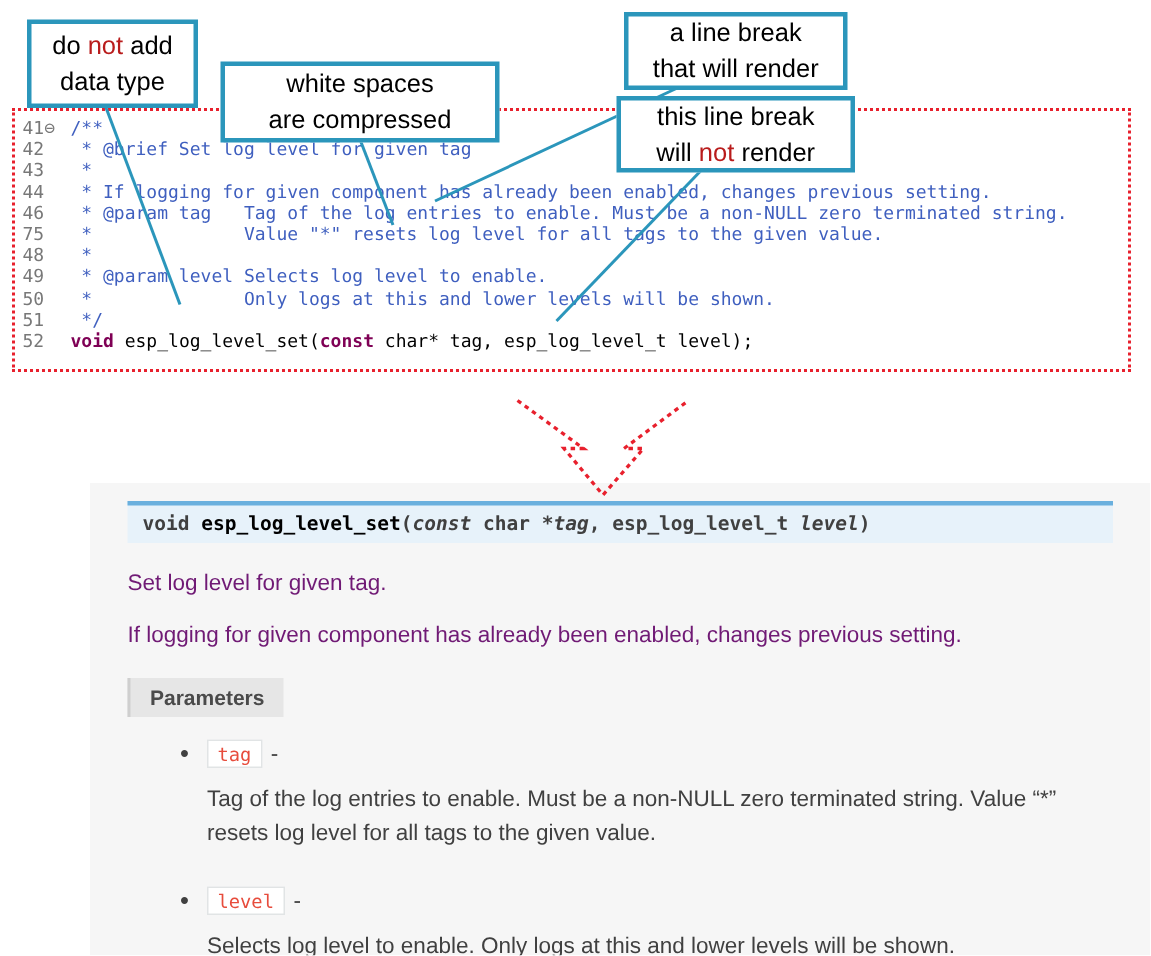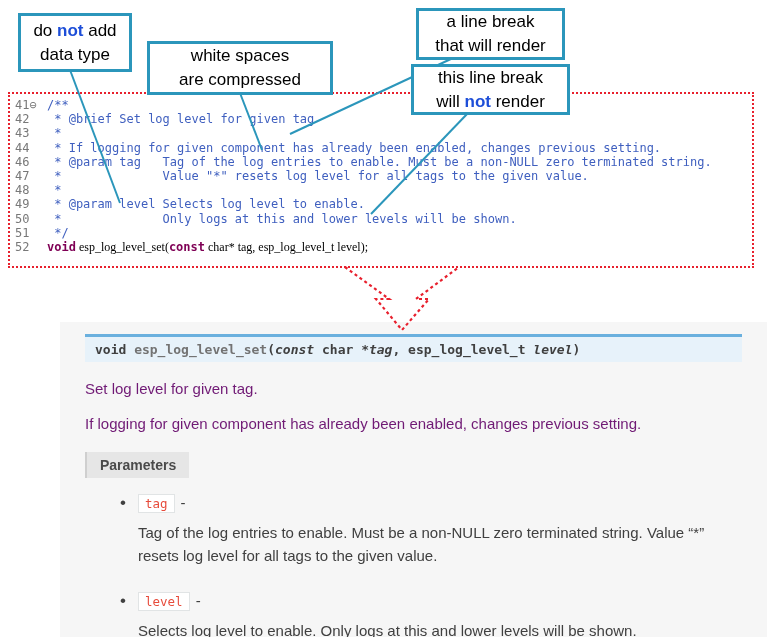--- a/index.html
+++ b/index.html
@@ -1,49 +1,49 @@
 <!DOCTYPE html>
 <html><head>
 <meta charset="utf-8">
 <style>
   html,body{margin:0;padding:0;background:#fff;}
   .stage{position:relative;width:767px;height:637px;background:#fff;overflow:hidden;
          font-family:"Liberation Sans", sans-serif;}
 
   
-  .code-block{position:absolute;left:8px;top:92px;width:746px;height:176px;
+  .code-block{position:absolute;left:8px;top:72px;width:746px;height:176px;
               border:2px dotted #e8202d;background:#fff;box-sizing:border-box;
               padding-top:4px;z-index:1;}
   .code-line{font-family:"DejaVu Sans Mono","Liberation Mono",monospace;
              font-size:12px;line-height:14.2px;white-space:pre;color:#3f5fbf;}
   .code-line .gutter{display:inline-block;width:32px;padding-left:5px;color:#787878;
                      font-style:normal;}
   .code-line .kw{color:#7f0055;font-weight:bold;}
-  .code-line .plain{color:#000;font-family:Liberation Serif, serif;}
+  .code-line .plain{color:#000;}
 
   
   .callout{position:absolute;z-index:6;background:#fff;border:3px solid #2b96bb;
            display:flex;flex-direction:column;justify-content:center;text-align:center;
            font-size:17px;color:#000;line-height:1.4;box-sizing:border-box;}
-  .callout .red{color:#1d4ed8;font-weight:bold;}
+  .callout .red{color:#b91c1c;}
 
   
   .overlay{position:absolute;left:0;top:0;width:767px;height:637px;z-index:5;
            pointer-events:none;}
 
   
   .doc-panel{position:absolute;left:60px;top:322px;width:707px;height:315px;
              background:#f6f6f6;z-index:1;box-sizing:border-box;color:#404040;}
   .sig{margin:12px 25px 0 25px;background:#e7f2fa;border-top:3px solid #6ab0de;
        padding:5px 10px;font-family:"DejaVu Sans Mono","Liberation Mono",monospace;
        font-size:13px;color:#404040;}
   .sig span{white-space:pre;}
   .s-kw{font-weight:bold;color:#404040;}
   .s-it{font-style:italic;}
-  .s-name{font-weight:bold;color:#737373;}
+  .s-name{font-weight:bold;color:#000000;}
   .s-arg{font-weight:bold;font-style:italic;}
   .s-type{font-weight:bold;}
   .doc-p{margin:18px 25px 0 25px;font-size:15px;color:#701a75;}
   .params-label{display:inline-block;margin:20px 0 0 25px;background:#e6e6e6;
                 border-left:2px solid #cfcfcf;padding:5px 13px;font-weight:bold;
                 font-size:14px;color:#4a4a4a;}
   .param-list{list-style:none;margin:16px 0 0 0;padding:0;}
   .param-item{position:relative;margin:0 30px 24px 78px;}
   .param-item::before{content:"\2022";position:absolute;left:-18px;top:-1px;
                       font-size:17px;color:#404040;}
@@ -58,21 +58,21 @@
 <body>
 
 <div class="stage">
 
   <div class="code-block">
     <div class="code-line"><span class="gutter">41⊖</span><span>/**</span></div>
     <div class="code-line"><span class="gutter">42</span><span> * @brief Set log level for given tag</span></div>
     <div class="code-line"><span class="gutter">43</span><span> *</span></div>
     <div class="code-line"><span class="gutter">44</span><span> * If logging for given component has already been enabled, changes previous setting.</span></div>
     <div class="code-line"><span class="gutter">46</span><span> * @param tag   Tag of the log entries to enable. Must be a non-NULL zero terminated string.</span></div>
-    <div class="code-line"><span class="gutter">47</span><span> *              Value "*" resets log level for all tags to the given value.</span></div>
+    <div class="code-line"><span class="gutter">75</span><span> *              Value "*" resets log level for all tags to the given value.</span></div>
     <div class="code-line"><span class="gutter">48</span><span> *</span></div>
     <div class="code-line"><span class="gutter">49</span><span> * @param level Selects log level to enable.</span></div>
     <div class="code-line"><span class="gutter">50</span><span> *              Only logs at this and lower levels will be shown.</span></div>
     <div class="code-line"><span class="gutter">51</span><span> */</span></div>
     <div class="code-line"><span class="gutter">52</span><span class="kw">void</span><span class="plain"> esp_log_level_set(</span><span class="kw">const</span><span class="plain"> char* tag, esp_log_level_t level);</span></div>
   </div>
 
   <svg class="overlay" viewBox="0 0 767 637">
     <line x1="70" y1="70" x2="120" y2="203" stroke="#2b96bb" stroke-width="2"></line>
     <line x1="240" y1="93" x2="262" y2="150" stroke="#2b96bb" stroke-width="2"></line>

